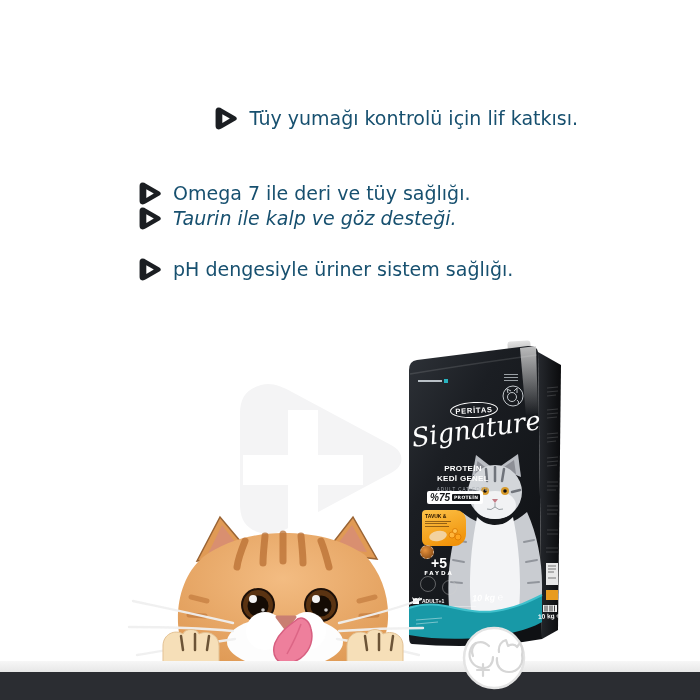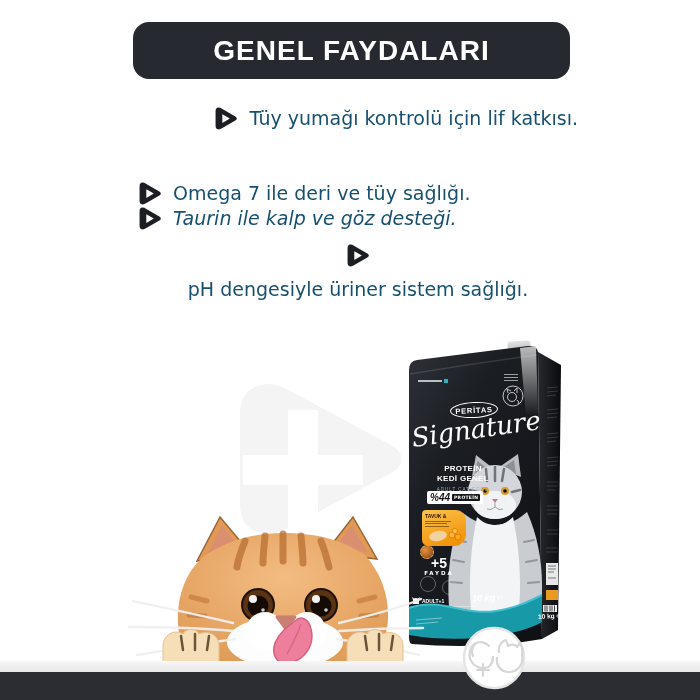--- a/index.html
+++ b/index.html
@@ -94,23 +94,20 @@
   .bottom-band { left:0; top:672px; width:700px; height:28px; background:#2b2d32; }
 
   
   .footer-logo { left:462px; top:626px; width:64px; height:64px; }
 </style>
 </head>
 <body>
 
 <div id="canvas">
 
-  <div class="abs header">
-    <div class="header-title">GENEL FAYDALARI</div>
-  </div>
 
   <div class="abs benefit-row" style="top:103px;justify-content:flex-end;">
     <svg class="benefit-icon" viewBox="0 0 24 24">
       <path d="M4.5 1.5 C2 1.5 1.5 3.2 1.5 5.2 L1.5 18.8 C1.5 20.8 2 22.5 4.5 22.5 C5.6 22.5 6.6 22 7.6 21.4 L20.5 14 C22.4 12.9 22.4 11.1 20.5 10 L7.6 2.6 C6.6 2 5.6 1.5 4.5 1.5 Z" fill="#1b1e22"></path>
       <path d="M8 7.8 L15.2 12 L8 16.2 Z" fill="#ffffff"></path>
     </svg>
     <div class="benefit-label">Tüy yumağı kontrolü için lif katkısı.</div>
   </div>
   <div class="abs benefit-row" style="top:170px;margin-top:8px;">
     <svg class="benefit-icon" viewBox="0 0 24 24">
@@ -119,21 +116,21 @@
     </svg>
     <div class="benefit-label">Omega 7 ile deri ve tüy sağlığı.</div>
   </div>
   <div class="abs benefit-row" style="top:203px;font-style:italic;">
     <svg class="benefit-icon" viewBox="0 0 24 24">
       <path d="M4.5 1.5 C2 1.5 1.5 3.2 1.5 5.2 L1.5 18.8 C1.5 20.8 2 22.5 4.5 22.5 C5.6 22.5 6.6 22 7.6 21.4 L20.5 14 C22.4 12.9 22.4 11.1 20.5 10 L7.6 2.6 C6.6 2 5.6 1.5 4.5 1.5 Z" fill="#1b1e22"></path>
       <path d="M8 7.8 L15.2 12 L8 16.2 Z" fill="#ffffff"></path>
     </svg>
     <div class="benefit-label">Taurin ile kalp ve göz desteği.</div>
   </div>
-  <div class="abs benefit-row" style="top:243px;flex-direction:column;">
+  <div class="abs benefit-row" style="top:254px;">
     <svg class="benefit-icon" viewBox="0 0 24 24">
       <path d="M4.5 1.5 C2 1.5 1.5 3.2 1.5 5.2 L1.5 18.8 C1.5 20.8 2 22.5 4.5 22.5 C5.6 22.5 6.6 22 7.6 21.4 L20.5 14 C22.4 12.9 22.4 11.1 20.5 10 L7.6 2.6 C6.6 2 5.6 1.5 4.5 1.5 Z" fill="#1b1e22"></path>
       <path d="M8 7.8 L15.2 12 L8 16.2 Z" fill="#ffffff"></path>
     </svg>
     <div class="benefit-label">pH dengesiyle üriner sistem sağlığı.</div>
   </div>
 
   <svg class="abs watermark" viewBox="0 0 170 156">
     <path d="M26 3 C11 7 5 16 5 32 L5 122 C5 138 11 147 26 151 C36 154 46 150 57 144 L156 91 C170 84 170 70 156 63 L57 10 C46 4 36 0 26 3 Z" fill="#f4f4f5"></path>
     <rect x="8" y="73" width="120" height="30" fill="#ffffff"></rect>
@@ -273,21 +270,21 @@
   <div class="abs brand-oval">
     <span class="brand-text">PERİTAS</span>
   </div>
   <div class="abs series-script">Signature</div>
   <div class="abs prod-title">
     <div>PROTEİN</div>
     <div>KEDİ GENEL</div>
     <div class="prod-en">ADULT CAT FOOD</div>
   </div>
   <div class="abs protein-box">
-    <span class="protein-val">%44</span>
+    <span class="protein-val">%75</span>
     <span class="protein-tag">PROTEİN</span>
   </div>
   <div class="abs flavor-label">
     <div class="flavor-text">TAVUK &amp;</div>
     <div class="flavor-line"></div><div class="flavor-line" style="width:22px;"></div><div class="flavor-line" style="width:24px;"></div>
     <svg width="40" height="16" viewBox="0 0 40 16">
       <ellipse cx="13" cy="9" rx="9" ry="5" fill="#f2d2a0" transform="rotate(-12 13 9)"></ellipse>
       <circle cx="27" cy="8" r="3" fill="#ffb53a" stroke="#d97700" stroke-width="0.8"></circle>
       <circle cx="33" cy="10" r="3" fill="#ffa61f" stroke="#d97700" stroke-width="0.8"></circle>
       <circle cx="30" cy="4" r="2.5" fill="#ffc14f" stroke="#d97700" stroke-width="0.8"></circle>

